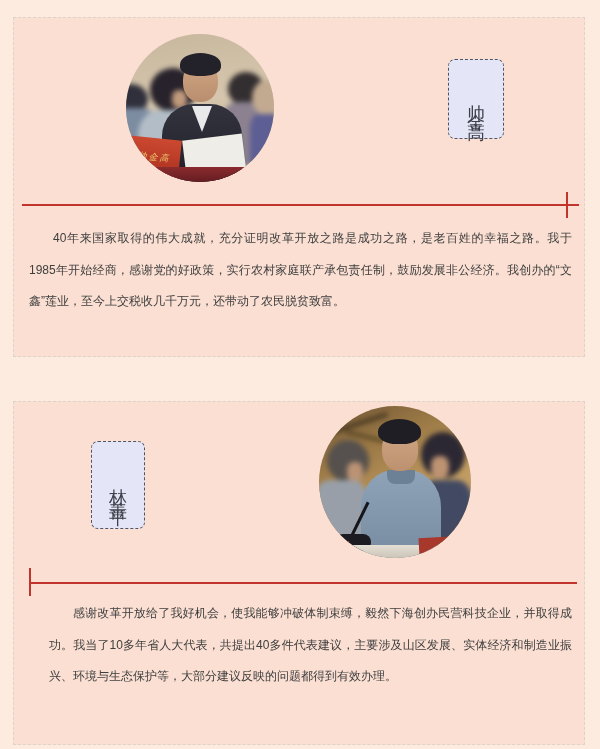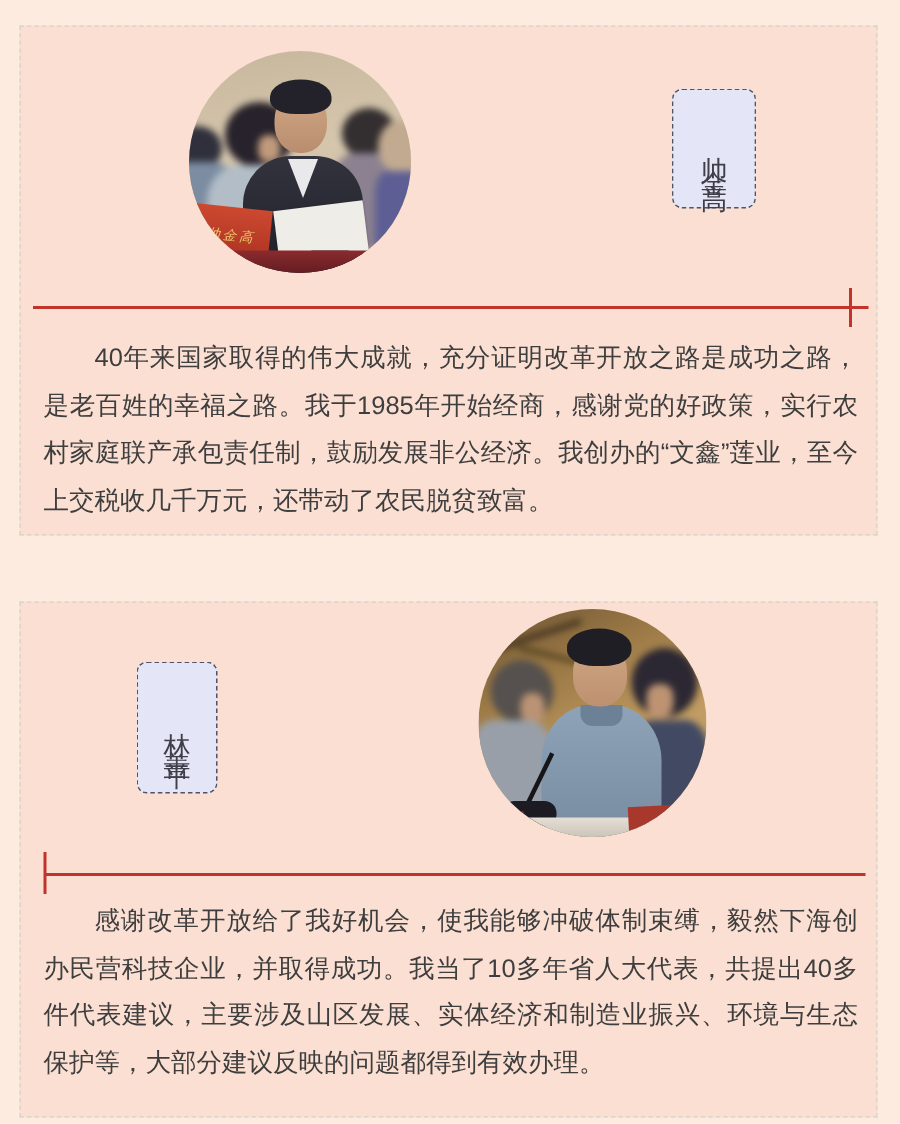--- a/index.html
+++ b/index.html
@@ -25,24 +25,24 @@
            margin-bottom:-0.5em;}
   .namebox2 .vname{letter-spacing:0.62em;margin-bottom:-0.62em;}
 
   .divider-line{position:absolute;height:2px;background:var(--divider-red,#c0342c);}
   .divider-tick{position:absolute;width:2px;background:var(--divider-red,#c0342c);}
   .card1 .divider-line{left:8px;top:186px;width:557px;}
   .card1 .divider-tick{left:552px;top:174px;height:26px;}
   .card2 .divider-line{left:16px;top:180px;width:547px;}
   .card2 .divider-tick{left:15px;top:166px;height:28px;}
 
-  .para{position:absolute;left:15px;right:12px;margin:0;font-size:17px;line-height:31.5px;
+  .para{position:absolute;left:15px;right:12px;margin:0;font-size:12px;line-height:31.5px;
         color:var(--body-text,#3e3e3e);text-indent:2em;text-align:justify;}
   .card1 .para{top:205px;}
-  .card2 .para{top:196px;}
+  .card2 .para{top:196px;margin-left:20px;}
 
   
   .photo1 .wall{inset:0;background:linear-gradient(172deg,#c7b79d 0%,#d5c6ad 45%,#c9b99e 72%,#bcab90 100%);}
   .photo1 .bgfigs{inset:0;filter:blur(2.5px);}
   .f-a {left:-12px;top:50px;width:34px;height:30px;border-radius:50%;background:#30303c;}
   .f-a2{left:-16px;top:74px;width:48px;height:74px;border-radius:30%;background:#7c8ca1;}
   .f-b {left:24px;top:34px;width:46px;height:44px;border-radius:50%;background:#27222b;}
   .f-b2{left:46px;top:56px;width:15px;height:18px;border-radius:40%;background:#c09a7c;}
   .f-b3{left:12px;top:76px;width:60px;height:72px;border-radius:35% 35% 0 0;background:#b2bdc7;}
   .f-c {left:102px;top:38px;width:36px;height:34px;border-radius:50%;background:#332e30;}

